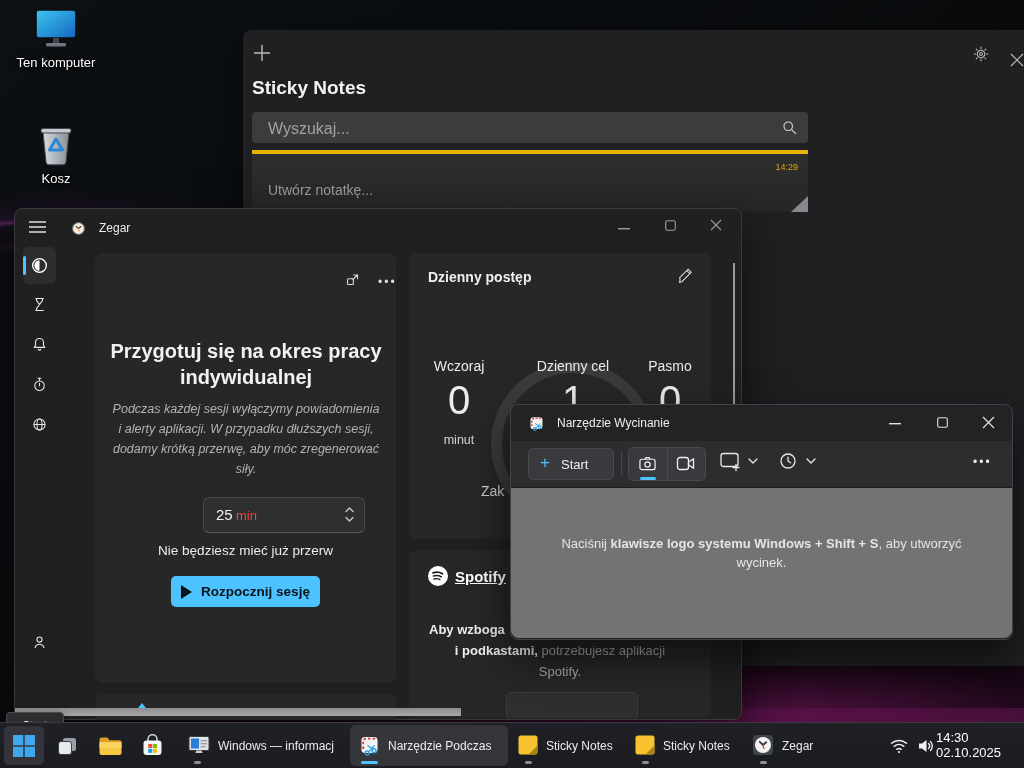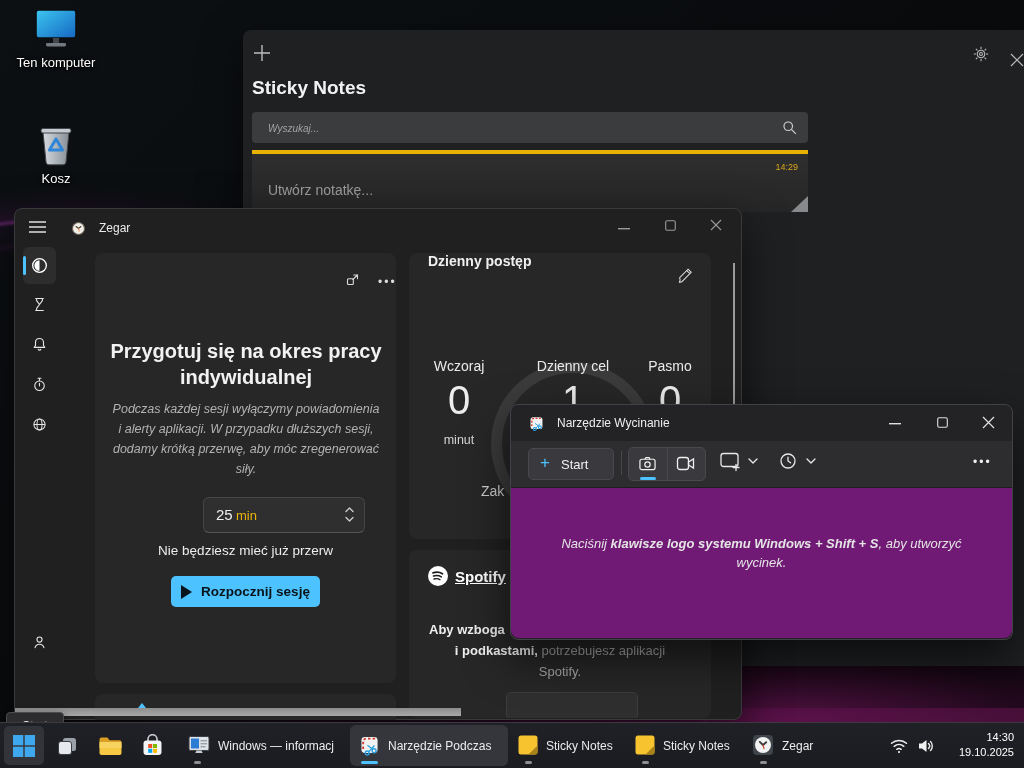--- a/index.html
+++ b/index.html
@@ -21,21 +21,21 @@
   .dsk-icon{width:86px;text-align:center;cursor:default;}
   .dsk-label{font-size:13px;color:#fff;text-shadow:0 1px 2px #000,0 0 4px #000;margin-top:3px;}
   
   .win{border-radius:8px;box-shadow:0 18px 45px rgba(0,0,0,.62);}
   
   .sticky-win{left:243px;top:30px;width:781px;height:636px;background:#1e2022;
     border-radius:8px 0 0 0;box-shadow:0 14px 40px rgba(0,0,0,.55);}
   .sticky-title{font-size:19px;font-weight:bold;color:#f2f2f2;}
   .search{left:9px;top:82px;width:556px;height:31px;background:#3a3c3e;border-radius:4px;}
   .search input{position:absolute;left:14px;top:0;width:500px;height:31px;background:transparent;border:0;outline:0;
-    color:#e6e6e6;font-size:10px;font-family:inherit;font-style:italic;}
+    color:#e6e6e6;font-size:16px;font-family:inherit;}
   .search input::placeholder{color:#a2a2a2;}
   .note-card{left:9px;top:120px;width:556px;height:62px;background:linear-gradient(#2f2f2f,#262626);}
   .note-bar{left:0;top:0;width:556px;height:4px;background:#e7b303;}
   .note-time{right:10px;top:12px;font-size:9px;color:#d9a61a;}
   .note-ph{left:16px;top:32px;font-size:14px;color:#9c9c9c;}
   .fold{right:0;bottom:0;width:0;height:0;border-left:17px solid transparent;border-bottom:16px solid #87898c;}
   
   .clock-win{left:14px;top:208px;width:726px;height:510px;background:#202020;border:1px solid #3a3a3c;}
   .side-pill{left:8px;top:38px;width:33px;height:37px;background:#2d2d2d;border-radius:6px;}
   .side-bar{left:8px;top:47px;width:3px;height:19px;background:#4cc2ff;border-radius:2px;}
@@ -52,36 +52,36 @@
   .dp-num{font-size:40px;color:#ededed;text-align:center;}
   .dp-unit{font-size:12.5px;color:#d4d4d4;text-align:center;}
   .dots{font-size:12px;letter-spacing:2px;color:#dcdcdc;}
   .sp-text{font-size:13px;color:#a8a8a8;}
   .sp-bold{color:#efefef;font-weight:bold;}
   .hscroll{left:0;top:499px;width:446px;height:8px;background:linear-gradient(#8d8d8d,#a8a8a8);}
   .vscroll{left:718px;top:54px;width:2px;height:142px;background:#9a9a9a;}
   
   .snip-win{left:510px;top:404px;width:501px;height:234px;background:#232326;border:1px solid #414147;}
   .snip-toolbar{left:0;top:36px;width:501px;height:46px;background:#2d2d30;border-bottom:1px solid #1d1d1f;}
-  .snip-body{left:0;top:83px;width:501px;height:150px;background:#701a75;border-radius:0 0 8px 8px;font-style:italic;}
+  .snip-body{left:0;top:83px;width:501px;height:150px;background:#737373;border-radius:0 0 8px 8px;}
   .tool-btn{background:#3a3a3e;border:1px solid #48484d;border-radius:5px;}
   .hint{font-size:13px;line-height:19px;color:#e4e4e4;text-align:center;}
   .seg-underline{background:#4cc2ff;border-radius:2px;}
   
   .tip{left:6px;top:678px;width:56px;height:26px;background:#2d2d30;border:1px solid #4a4a4f;border-radius:4px;
     box-shadow:0 3px 10px rgba(0,0,0,.5);display:flex;align-items:center;justify-content:center;
     font-size:12px;color:#f0f0f0;margin-top:34px;}
   
   .taskbar{left:0;top:722px;width:1024px;height:46px;background:linear-gradient(#202127,#1b1c20);
     border-top:1px solid #3c3a40;}
   .tb-item-label{font-size:12px;color:#ececec;white-space:nowrap;}
   .tb-pill{background:#35363c;border-radius:6px;}
   .tb-hover{background:#33343a;border-radius:5px;}
   .run-dot{height:3px;background:#8f8f8f;border-radius:2px;}
-  .tray-txt{font-size:11px;line-height:15px;color:#fff;text-align:right;}
+  .tray-txt{font-size:13px;line-height:15px;color:#fff;text-align:left;}
 </style>
 </head>
 <body>
 
 <div class="stage">
 
   <div class="abs wave"></div>
   <div class="abs wave2"></div>
   <div class="abs glow-br"></div>
   <div class="abs strip"></div>
@@ -234,40 +234,40 @@
         <svg width="15" height="15" viewBox="0 0 18 18" fill="none" stroke="#dcdcdc" stroke-width="1.3" stroke-linecap="round">
           <path d="M10.5 3.5H15v4.5M15 3.5l-5.5 5.5"></path>
             <rect x="3" y="8" width="7" height="7" rx="1.2"></rect>
         </svg>
         </span>
       <span class="abs dots" style="left:283px;top:22px;">•••</span>
       <div class="abs focus-head" style="left:8px;top:85px;width:286px;">Przygotuj się na okres pracy indywidualnej</div>
       <div class="abs focus-body" style="left:16px;top:146px;width:270px;font-style:italic;">Podczas każdej sesji wyłączymy powiadomienia i alerty aplikacji. W przypadku dłuższych sesji, dodamy krótką przerwę, aby móc zregenerować siły.</div>
       <div class="abs spin" style="left:84px;top:244px;width:160px;height:34px;margin-left:24px;">
         <span class="abs" style="left:12px;top:8px;font-size:15px;color:#f0f0f0;">25</span>
-        <span class="abs" style="left:32px;top:10px;font-size:13px;color:#eab308;">min</span>
+        <span class="abs" style="left:32px;top:10px;font-size:13px;color:#ef4444;">min</span>
         <span class="abs" style="right:9px;top:7px;">
           <svg width="11" height="19" viewBox="0 0 11 19" fill="none" stroke="#cfcfcf" stroke-width="1.3" stroke-linecap="round" stroke-linejoin="round">
             <path d="M2 6.5L5.5 3 9 6.5M2 12.5L5.5 16 9 12.5"></path>
           </svg>
           </span>
       </div>
       <div class="abs breaks" style="left:0;top:290px;width:301px;">Nie będziesz mieć już przerw</div>
       <div class="abs start-btn" style="left:76px;top:323px;width:149px;height:31px;">
         <span class="play"></span>
         <span>Rozpocznij sesję</span>
       </div>
     </div>
 
     <div class="abs card" style="left:80px;top:485px;width:301px;height:26px;border-radius:8px 8px 0 0;">
       <span class="abs" style="left:39px;top:9px;width:0;height:0;border-left:8px solid transparent;border-right:8px solid transparent;border-bottom:10px solid #4cc2ff;"></span>
     </div>
 
     <div class="abs card" style="left:394px;top:44px;width:302px;height:286px;overflow:hidden;">
-      <div class="abs" style="left:19px;top:0;font-size:14px;font-weight:bold;color:#f0f0f0;">Dzienny postęp</div>
+      <div class="abs" style="left:19px;top:16px;font-size:14px;font-weight:bold;color:#f0f0f0;">Dzienny postęp</div>
       <span class="abs" style="left:268px;top:14px;">
         <svg width="16" height="16" viewBox="0 0 18 18" fill="none" stroke="#dcdcdc" stroke-width="1.2">
           <path d="M3.5 14.5l-.7 2.7 2.7-.7L16 6 12.5 2.5 3 12z"></path>
             <path d="M11 4l3.5 3.5"></path>
         </svg>
         </span>
       <div class="abs ring" style="left:82px;top:109px;"></div>
       <div class="abs dp-label" style="left:10px;top:105px;width:80px;">Wczoraj</div>
       <div class="abs dp-num" style="left:10px;top:125px;width:80px;">0</div>
       <div class="abs dp-unit" style="left:10px;top:180px;width:80px;text-align:center;">minut</div>
@@ -476,17 +476,17 @@
       </svg>
       </span>
     <span class="abs" style="left:916px;top:14px;">
       <svg width="20" height="18" viewBox="0 0 20 18">
         <path d="M3 6.5v5h3L10.5 15V3L6 6.5z" fill="#f0f0f0"></path>
         <path d="M12.5 6.5a3.6 3.6 0 0 1 0 5M14.5 4.4a6.8 6.8 0 0 1 0 9.2" fill="none" stroke="#f0f0f0" stroke-width="1.4" stroke-linecap="round"></path>
       </svg>
       </span>
     <div class="abs tray-txt" style="left:936px;top:7px;width:78px;">
       <div>14:30</div>
-      <div>19.10.2025</div>
+      <div>02.10.2025</div>
     </div>
   </div>
 
 </div>
 
 </body></html>

